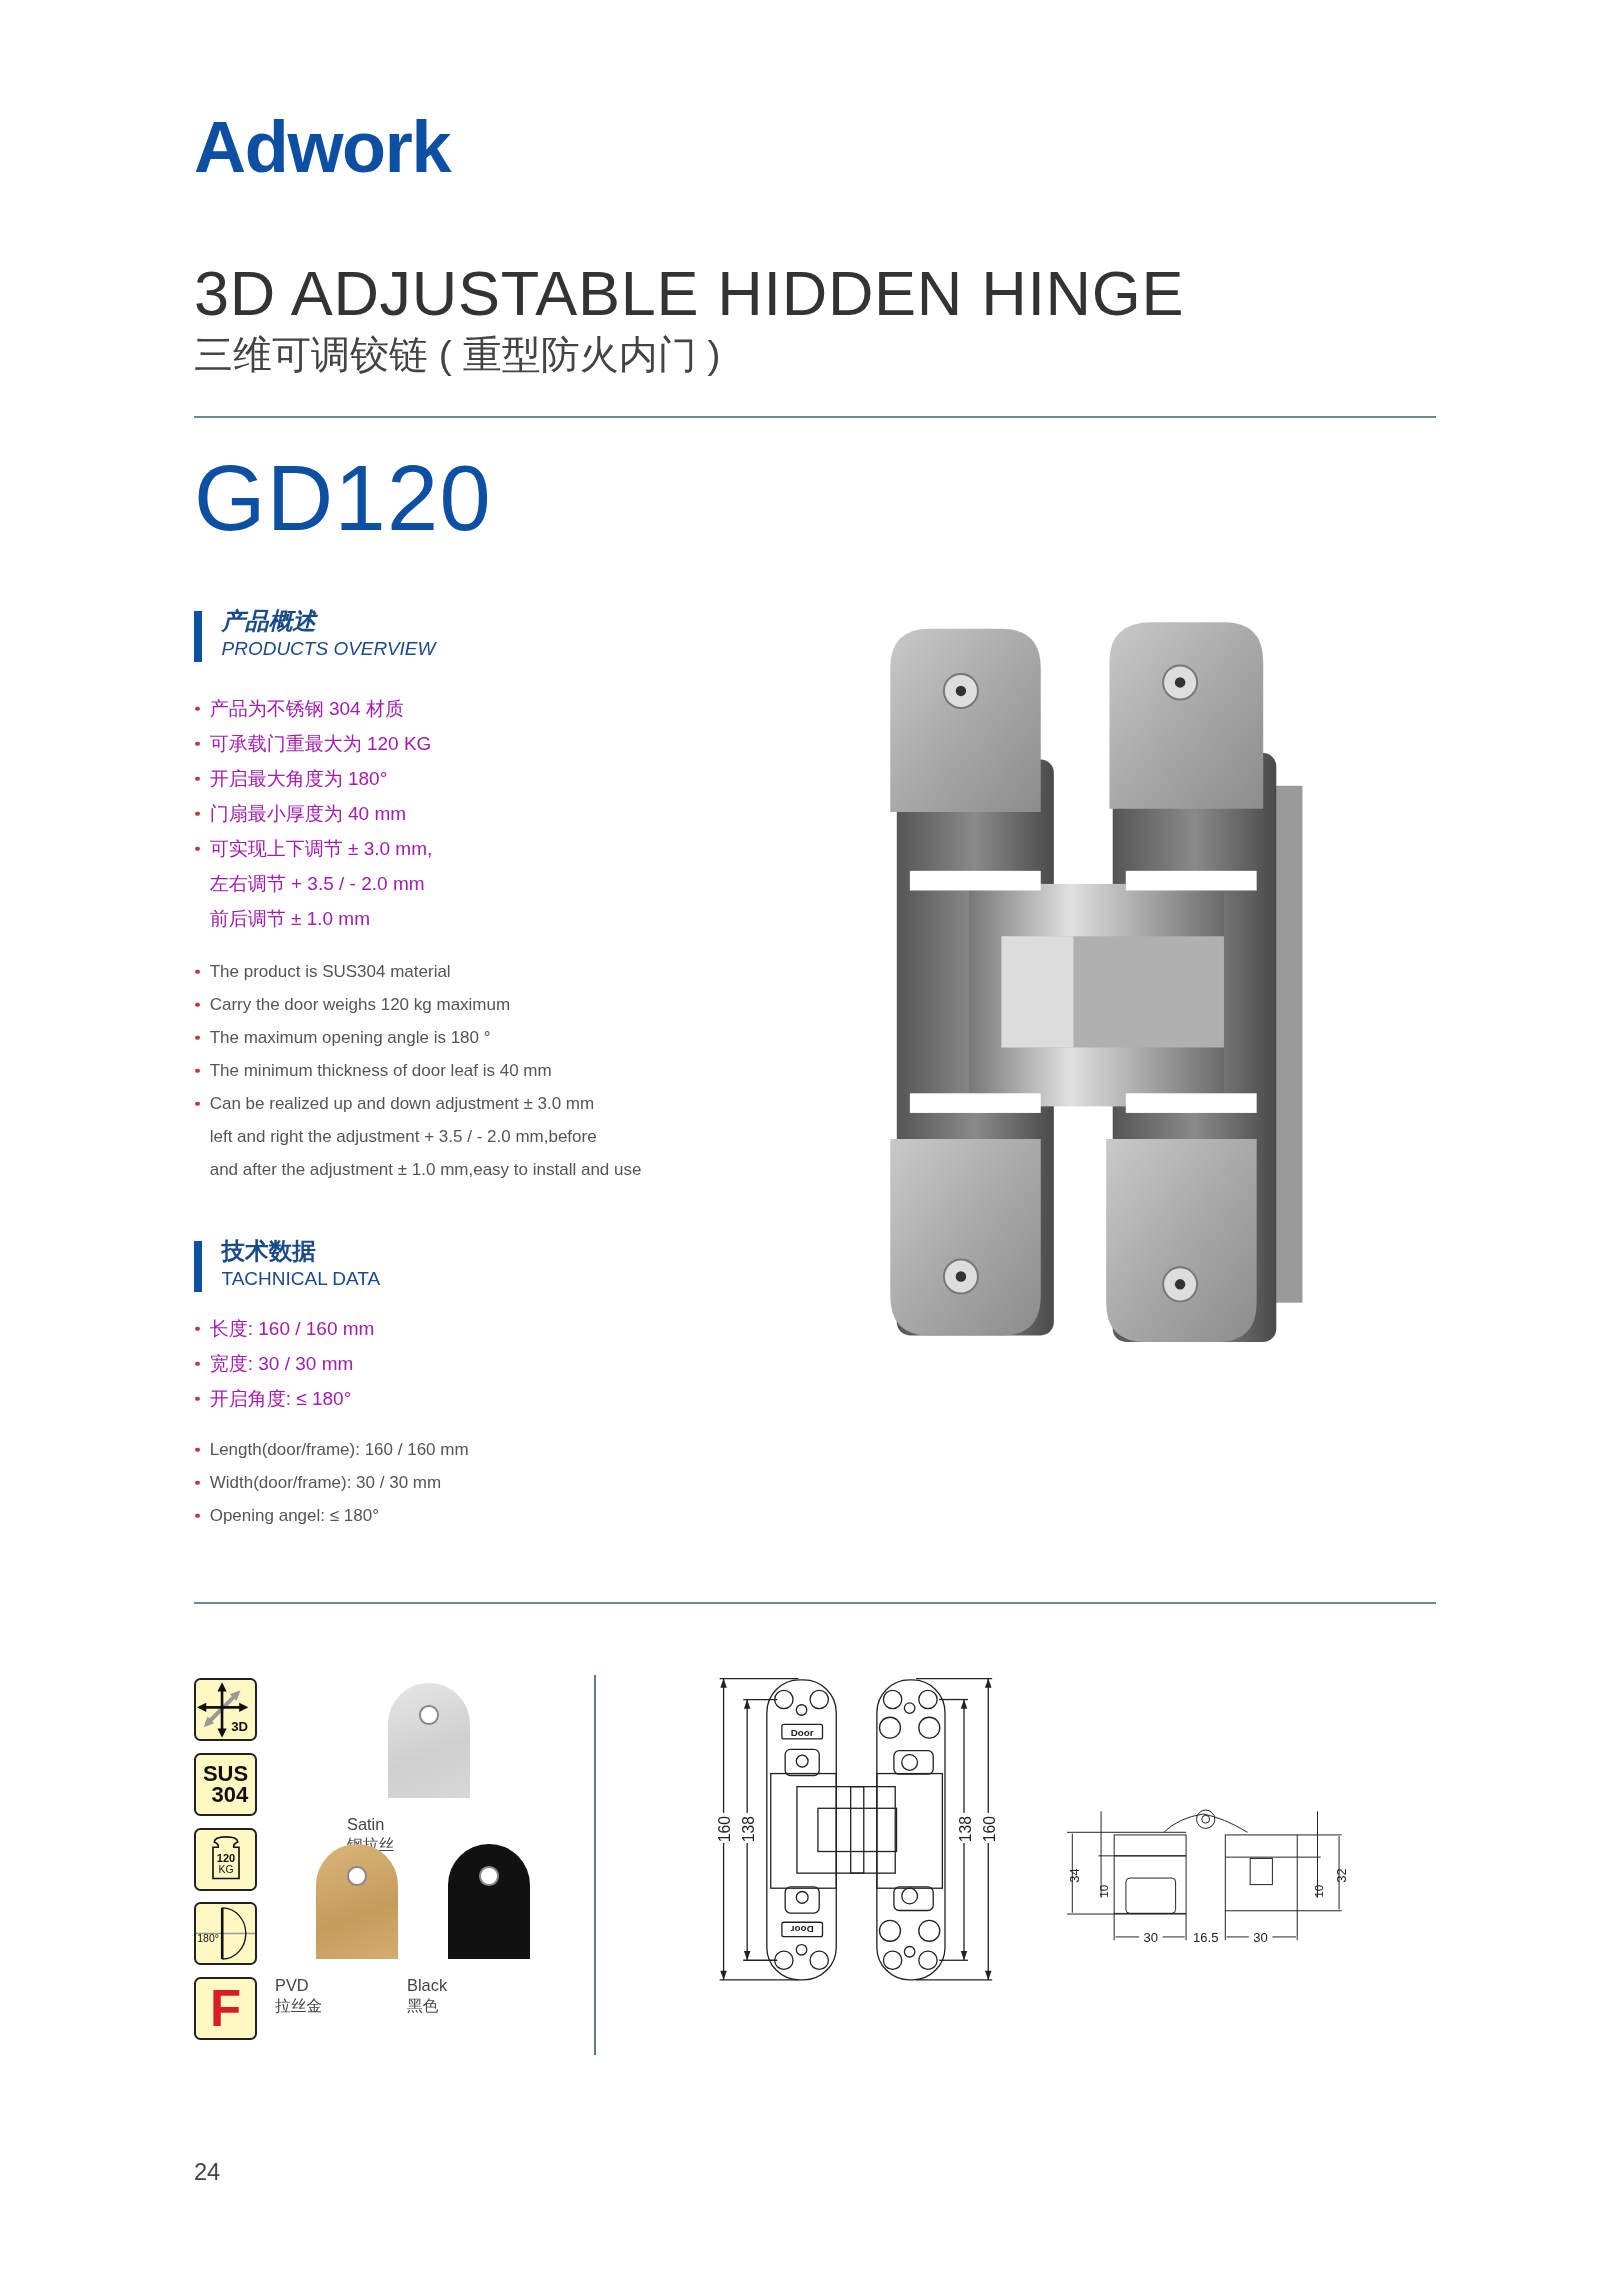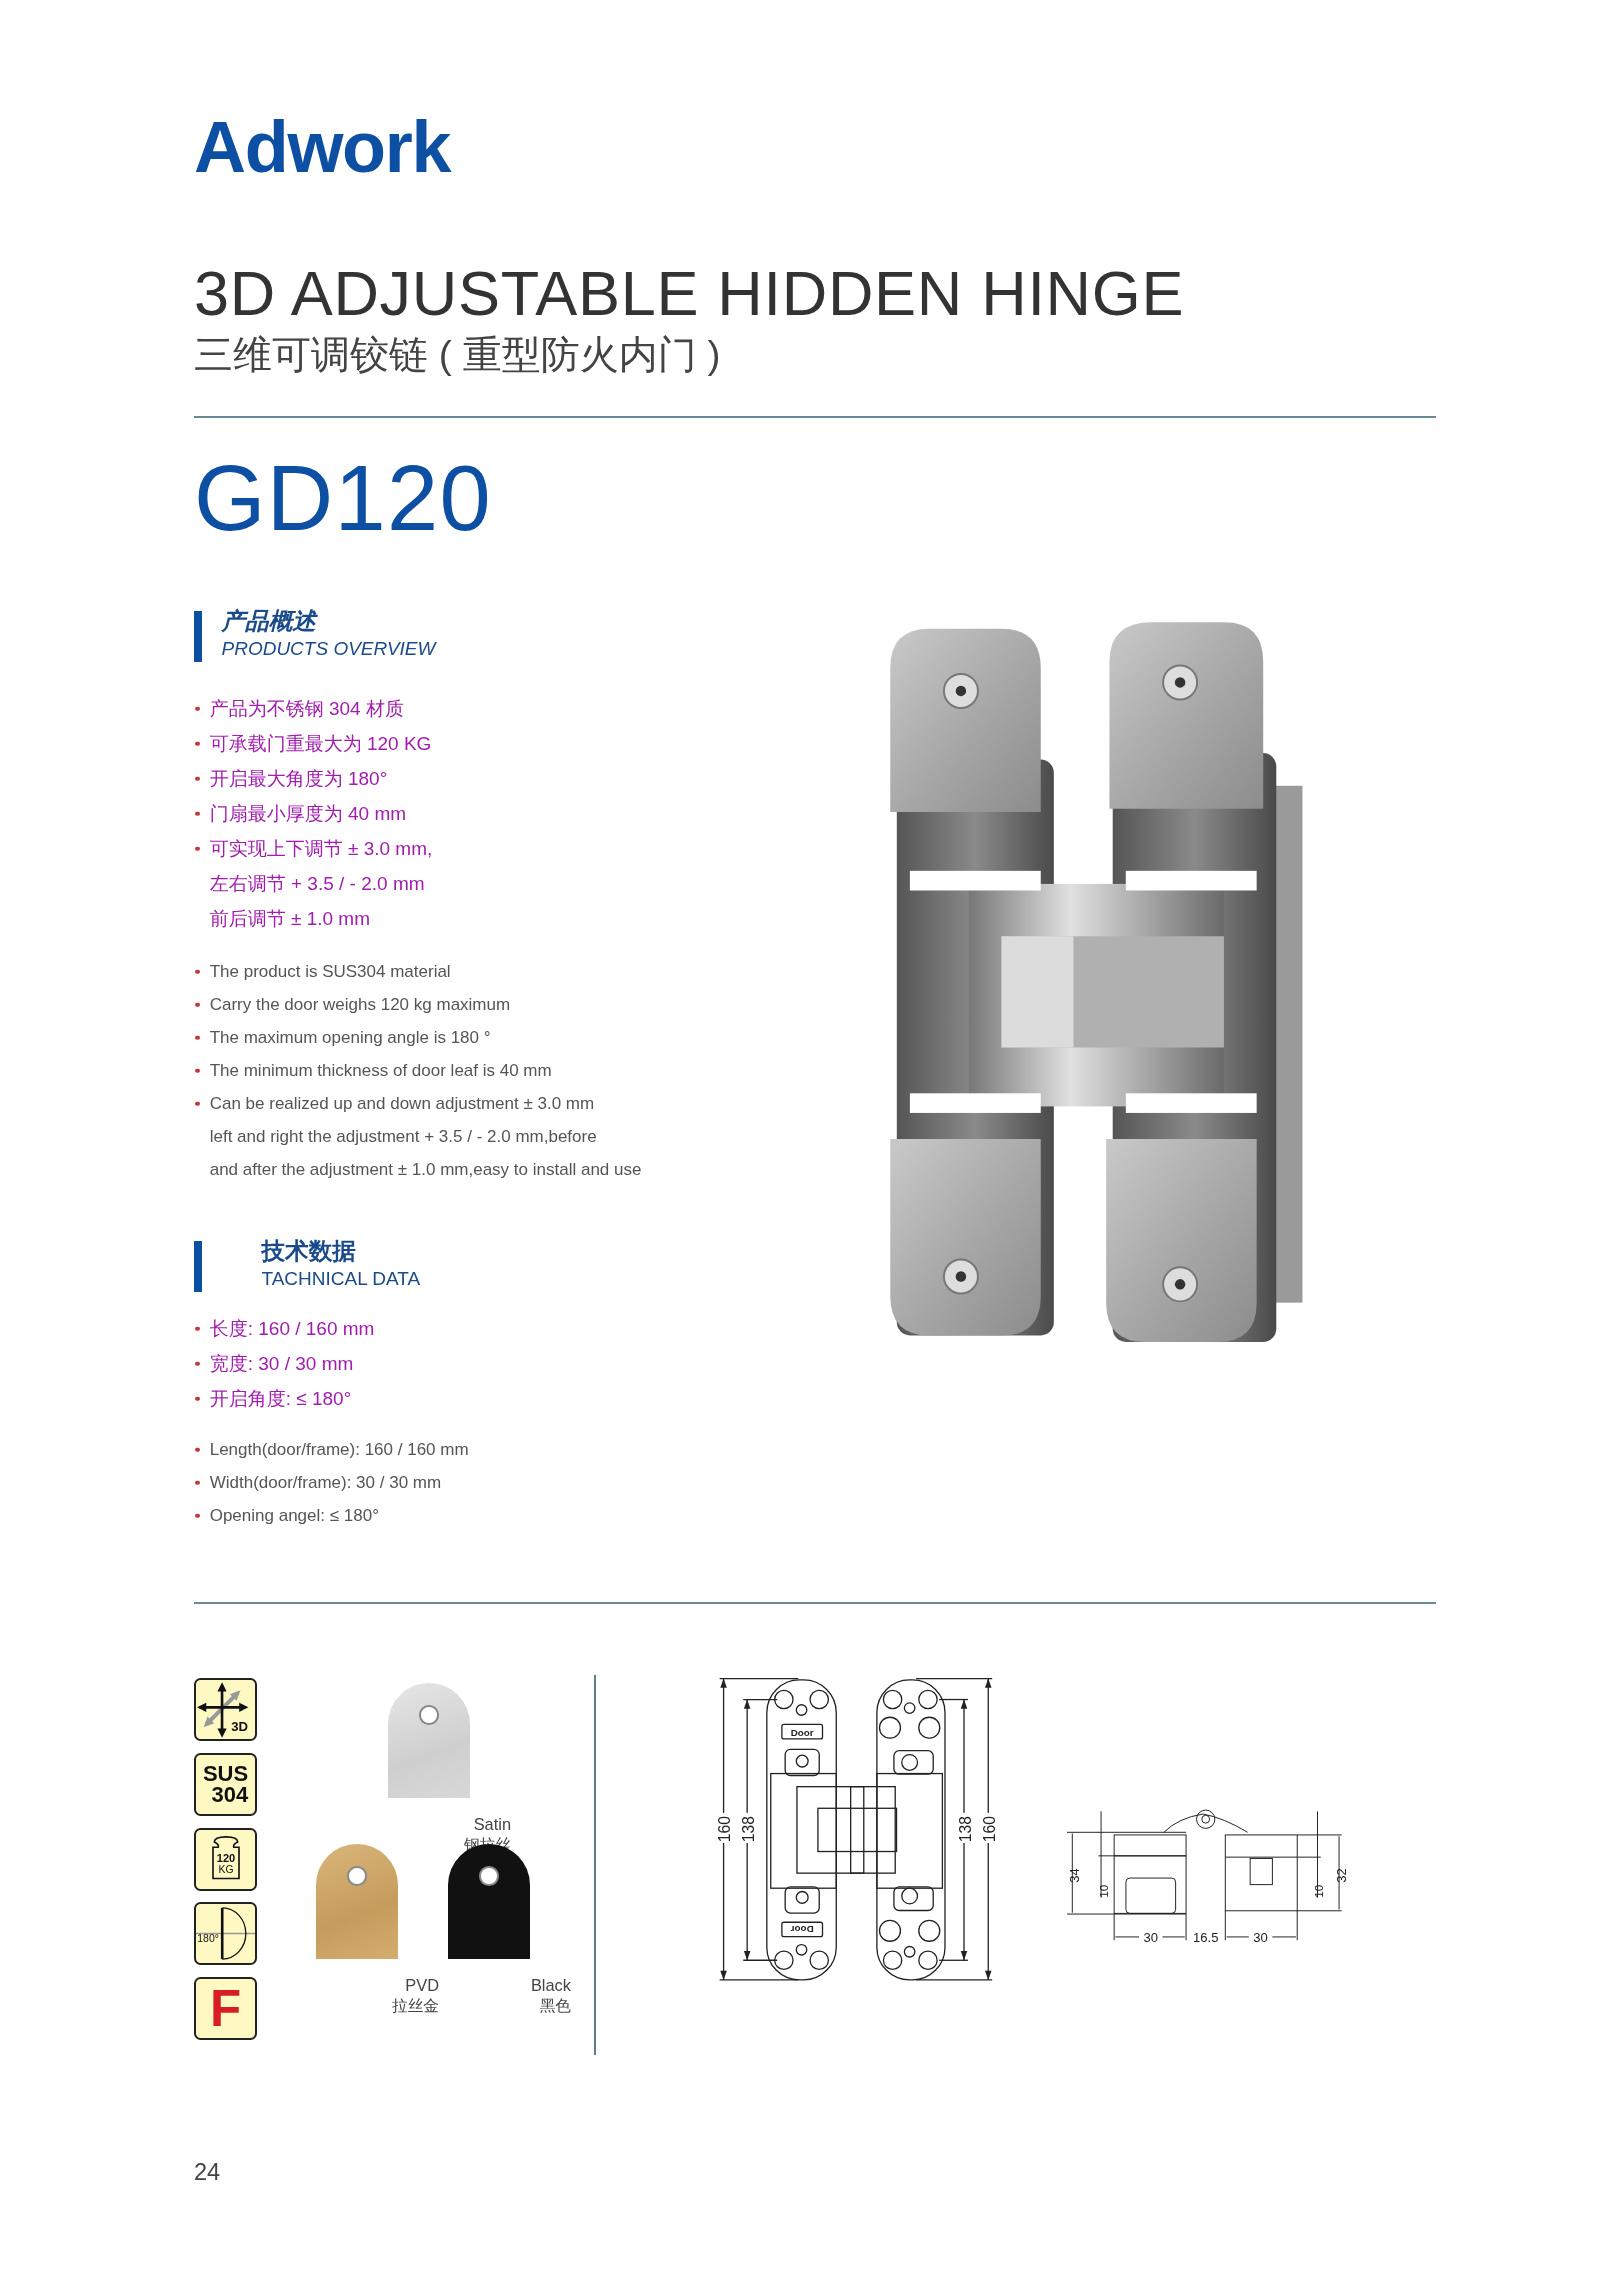--- a/index.html
+++ b/index.html
@@ -12,21 +12,21 @@
     .divider { position: absolute; left: 194px; width: 1242px; height: 2px; background: #6a8a94; }
     .divider.top { top: 416px; }
     .divider.bottom { top: 1602px; }
     .model { position: absolute; left: 194px; top: 452px; font-size: 92px; color: #0d4fa3; line-height: 1; letter-spacing: 1.3px; }
 
     .section-head { position: absolute; left: 194px; display: flex; }
     .section-head .bar { width: 7.9px; height: 51px; background: #0d4fa3; margin-right: 19.6px; margin-top: 3.9px; }
     .section-head .cn { font-size: 23.6px; color: #1a4a8a; line-height: 29px; font-weight: bold; }
     .section-head .en { font-size: 19px; color: #1a4a8a; line-height: 25px; }
     .sh-overview { top: 607px; font-style: italic; }
-    .sh-tech { top: 1237px; gap: 40px; }
+    .sh-tech { top: 1237px; }
 
     .bullets { position: absolute; left: 194px; list-style: none; }
     .bullets li { position: relative; padding-left: 15.7px; white-space: nowrap; }
     .bullets li .dot { position: absolute; left: 1.3px; top: 50%; width: 4.6px; height: 4.6px; border-radius: 50%; background: #c03a3a; transform: translateY(-50%); }
     .bullets li.cont { padding-left: 15.7px; }
     .bl-cn { font-size: 19px; color: #a21caf; line-height: 35px; }
     .bl-en { font-size: 17px; color: #555; line-height: 33px; }
     .ov-cn { top: 691px; }
     .ov-en { top: 955px; }
     .td-cn { top: 1311px; }
@@ -35,21 +35,21 @@
     
     .product-photo { position: absolute; left: 851px; top: 609px; width: 458px; height: 877px; }
 
     
     .feature-icons { position: absolute; left: 194px; top: 1678px; width: 63px; }
     .ficon { width: 63px; height: 63px; border: 2px solid #222; border-radius: 6.5px; margin-bottom: 11.8px; position: relative; display: flex; align-items: center; justify-content: center; background: #fef9c3; }
     .ficon .sus { font-weight: bold; font-size: 22px; line-height: 21px; text-align: right; color: #111; font-family: "Liberation Sans", sans-serif; }
     .ficon .f { font-weight: bold; font-size: 51px; color: #d81e24; line-height: 1; font-family: "Liberation Sans", sans-serif; }
 
     
-    .finish { position: absolute; text-align: right; }
+    .finish { position: absolute; text-align: left; }
     .finish .swatch { width: 82px; height: 115px; border-radius: 41px 41px 0 0; position: relative; margin: 0 auto; }
     .finish .swatch .hole { position: absolute; left: 50%; top: 22px; width: 19.6px; height: 19.6px; margin-left: -9.8px; border-radius: 50%; background: #fff; border: 2px solid #888; }
     .finish .label-en { font-size: 16.4px; color: #444; margin-top: 17px; line-height: 19.6px; }
     .finish .label-cn { font-size: 15.7px; color: #444; line-height: 19.6px; }
     .fin-satin { left: 347px; top: 1683px; width: 164px; }
     .fin-pvd { left: 275px; top: 1844px; width: 164px; }
     .fin-black { left: 407px; top: 1844px; width: 164px; }
     .sw-satin { background: linear-gradient(160deg, #e6e6e6, #cfcfcf 60%, #d8d8d8); }
     .sw-pvd { background: linear-gradient(160deg, #d9b57a, #c69c5d 60%, #d4ad6e); }
     .sw-black { background: #111111; }

